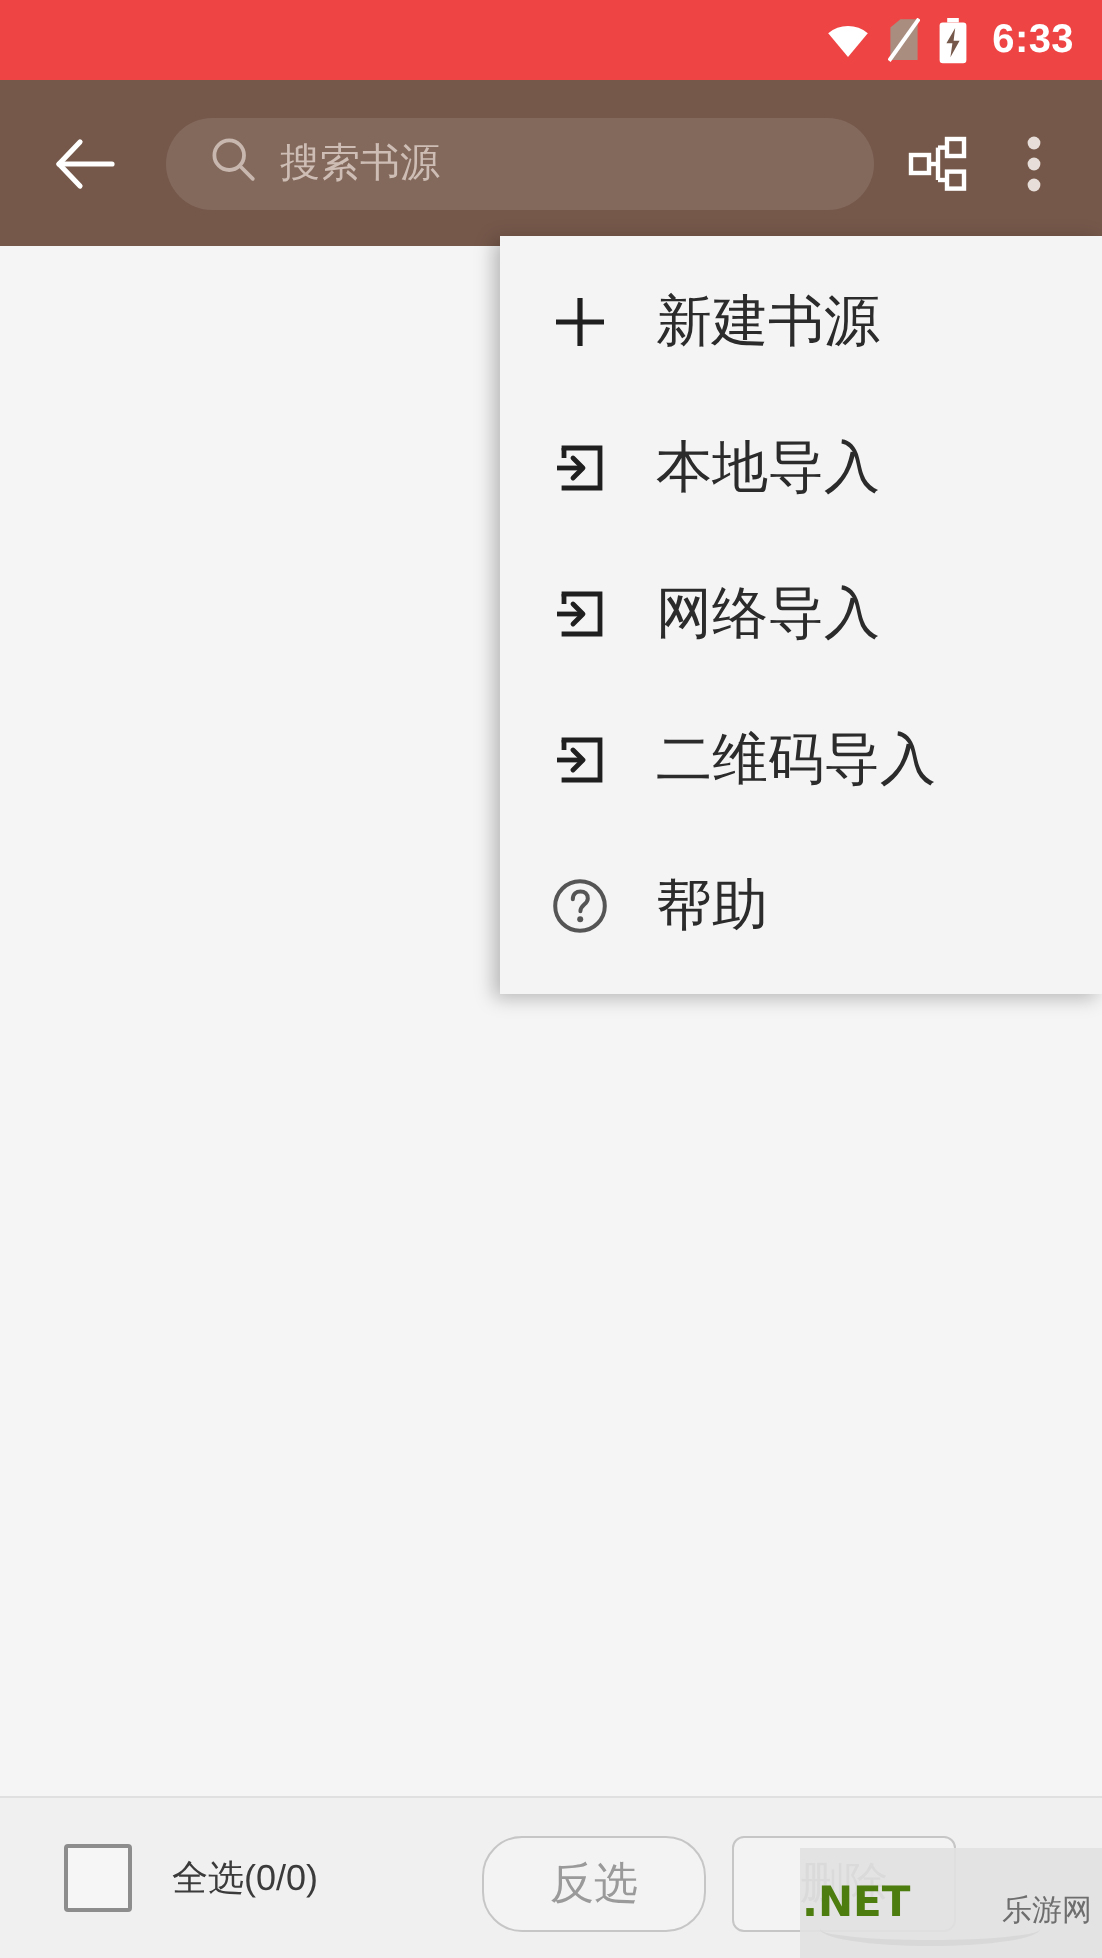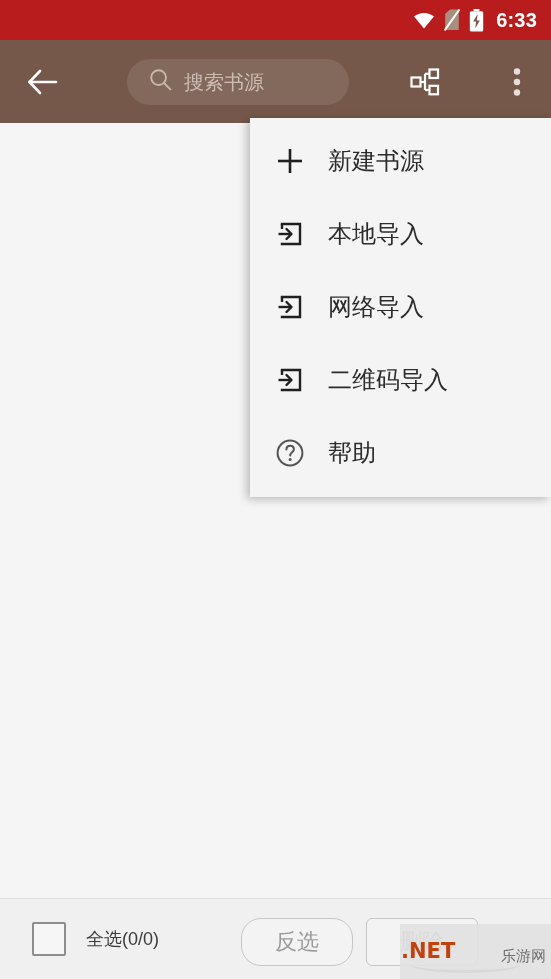--- a/index.html
+++ b/index.html
@@ -21,21 +21,21 @@
     background: #f5f5f5;
     overflow: hidden;
   }
 
   
   #status-bar {
     position: absolute;
     left: 0; top: 0;
     width: 551px;
     height: 40px;
-    background: #b91c1c;
+    background: #ef4444;
     display: flex;
     align-items: center;
     justify-content: flex-end;
     padding-right: 14px;
     box-sizing: border-box;
   }
   #status-bar .sb-icon {
     display: flex;
     align-items: center;
     justify-content: center;
@@ -54,21 +54,20 @@
   #app-bar {
     position: absolute;
     left: 0; top: 40px;
     width: 551px;
     height: 83px;
     background: #75584a;
     display: flex;
     align-items: center;
     box-sizing: border-box;
     padding: 0 10px 0 18px;
-    gap: 44px;
   }
   #back-button {
     width: 50px;
     height: 50px;
     display: flex;
     align-items: center;
     justify-content: center;
     flex: 0 0 auto;
     cursor: pointer;
   }
@@ -131,21 +130,21 @@
   }
   .menu-icon {
     width: 44px;
     height: 44px;
     display: flex;
     align-items: center;
     justify-content: center;
     flex: 0 0 auto;
   }
   .menu-label {
-    font-size: 24px;
+    font-size: 28px;
     color: #2b2b2b;
     margin-left: 16px;
     white-space: nowrap;
     line-height: 1;
   }
 
   
   #bottom-bar {
     position: absolute;
     left: 0;
@@ -215,21 +214,21 @@
     margin-left: 2px;
     letter-spacing: -1px;
   }
   #wm-962 .d9 { color: #f08a1e; }
   #wm-962 .d6 { color: #2f7fd0; }
   #wm-962 .d2 { color: #f08a1e; }
   #wm-net {
     font-family: "DejaVu Sans", sans-serif;
     font-size: 21px;
     font-weight: bold;
-    color: #c2410c;
+    color: #4d7c0f;
     line-height: 1;
     margin-left: 1px;
   }
   #wm-cn {
     position: absolute;
     right: 5px;
     bottom: 16px;
     font-size: 15px;
     color: #6e6e6e;
     line-height: 1;

